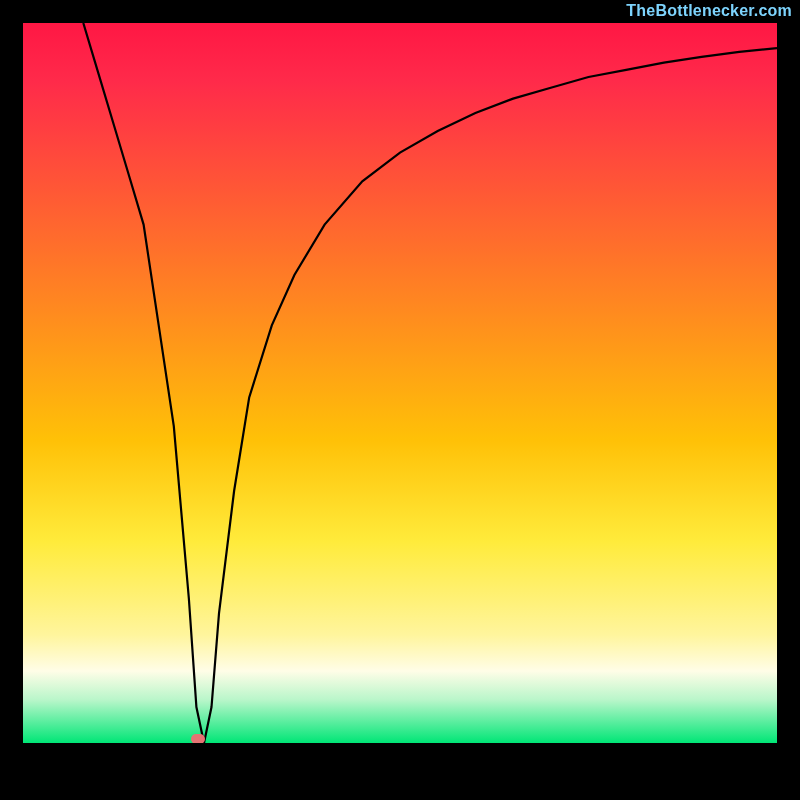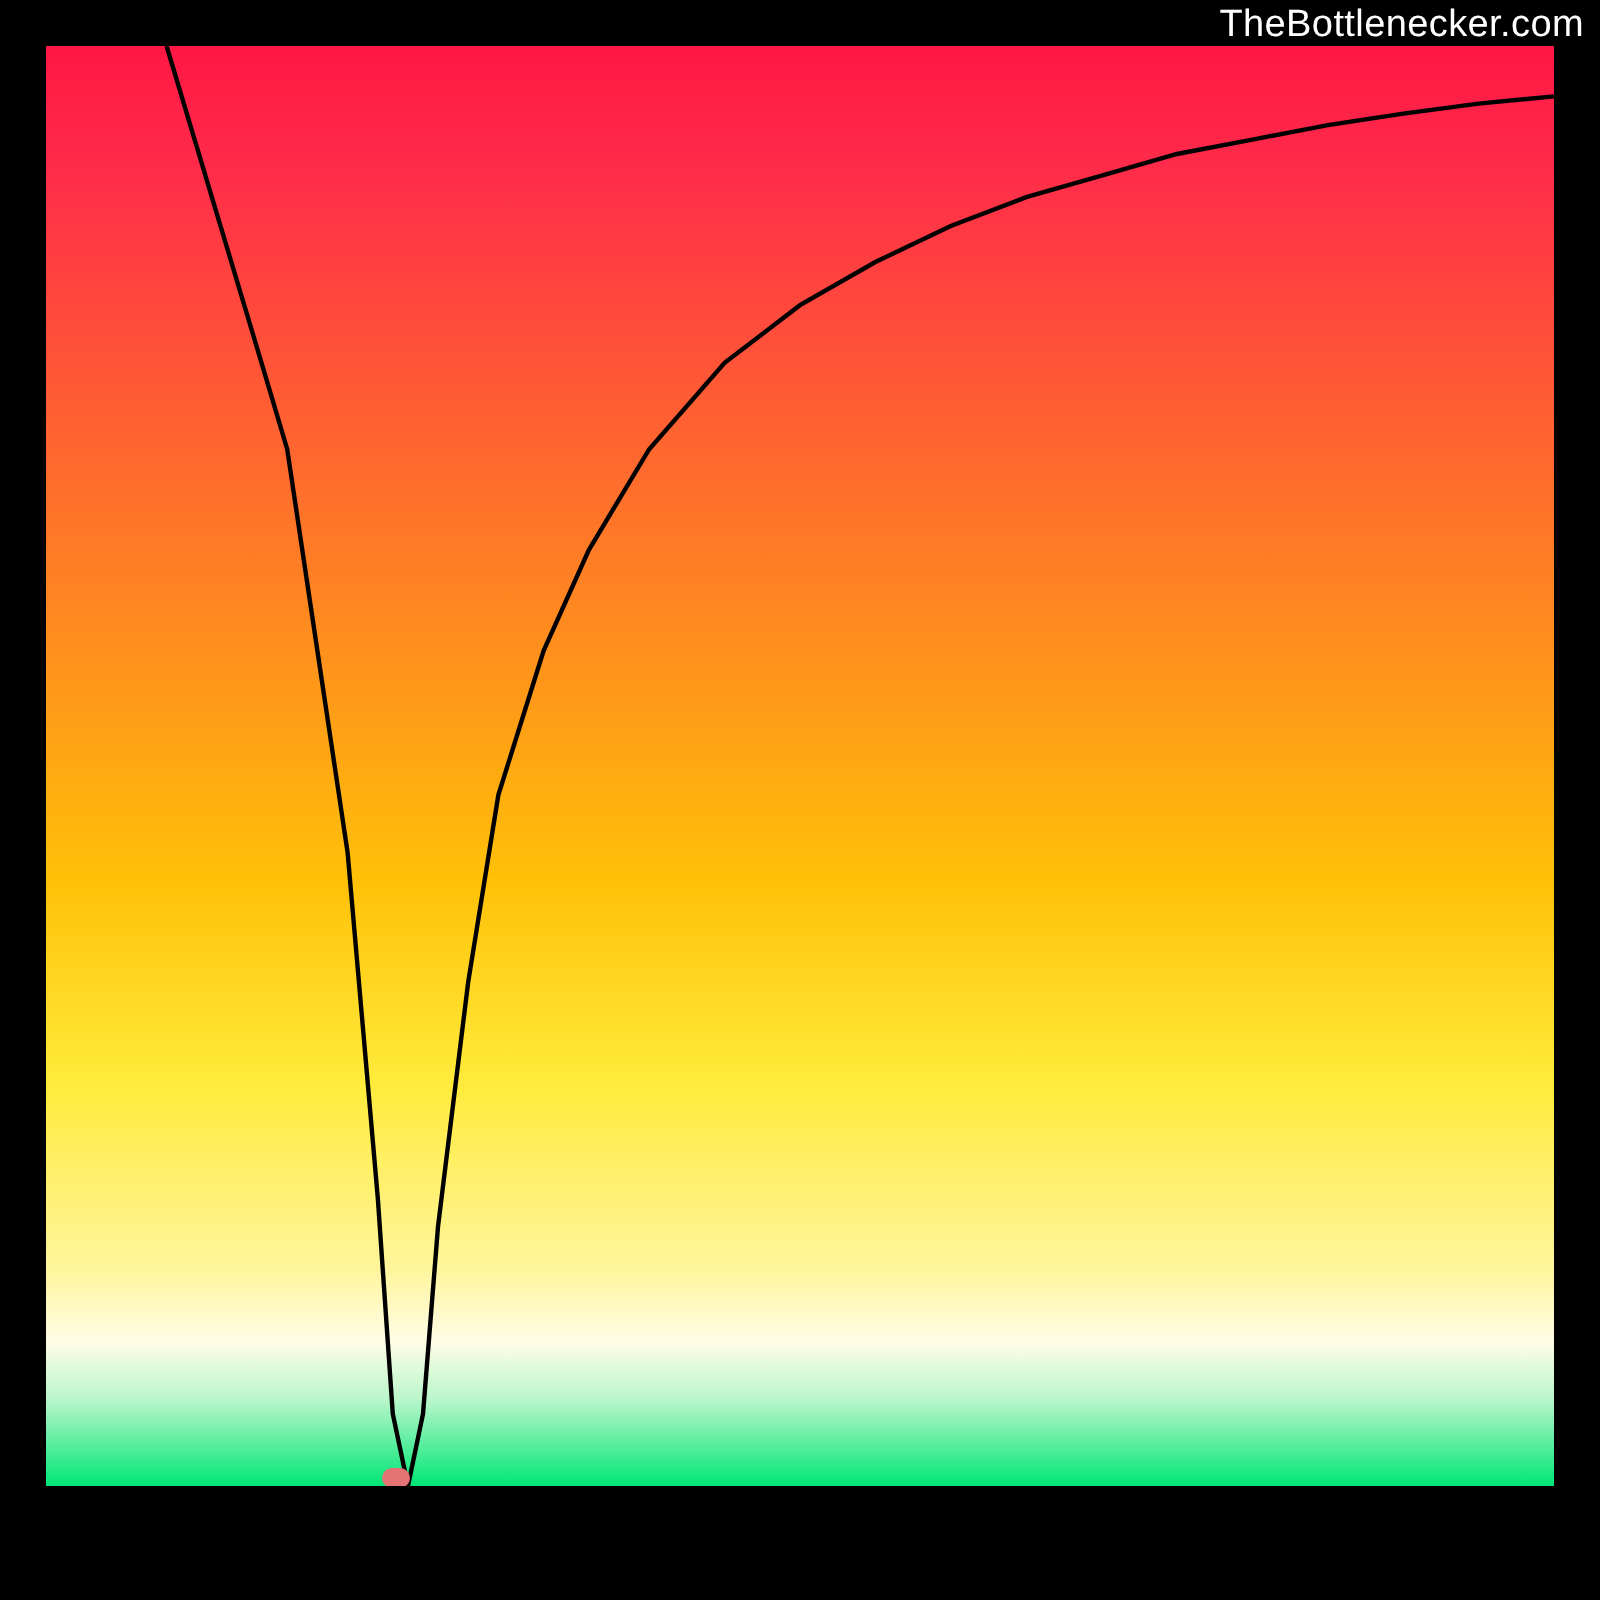--- a/index.html
+++ b/index.html
@@ -44,23 +44,23 @@
     left: 0;
     bottom: 0;
     width: 754px;
     height: 34px;
     background: #000;
   }
   .attribution {
     position: absolute;
     top: 2px;
     right: 8px;
-    color: #ffffff;
-    font-size: 19px;
-    font-weight: 400;
+    color: #7dd3fc;
+    font-size: 16px;
+    font-weight: 700;
     letter-spacing: 0.2px;
   }
   svg.curve {
     position: absolute;
     left: 0;
     top: 0;
     width: 754px;
     height: 720px;
   }
   .marker {

